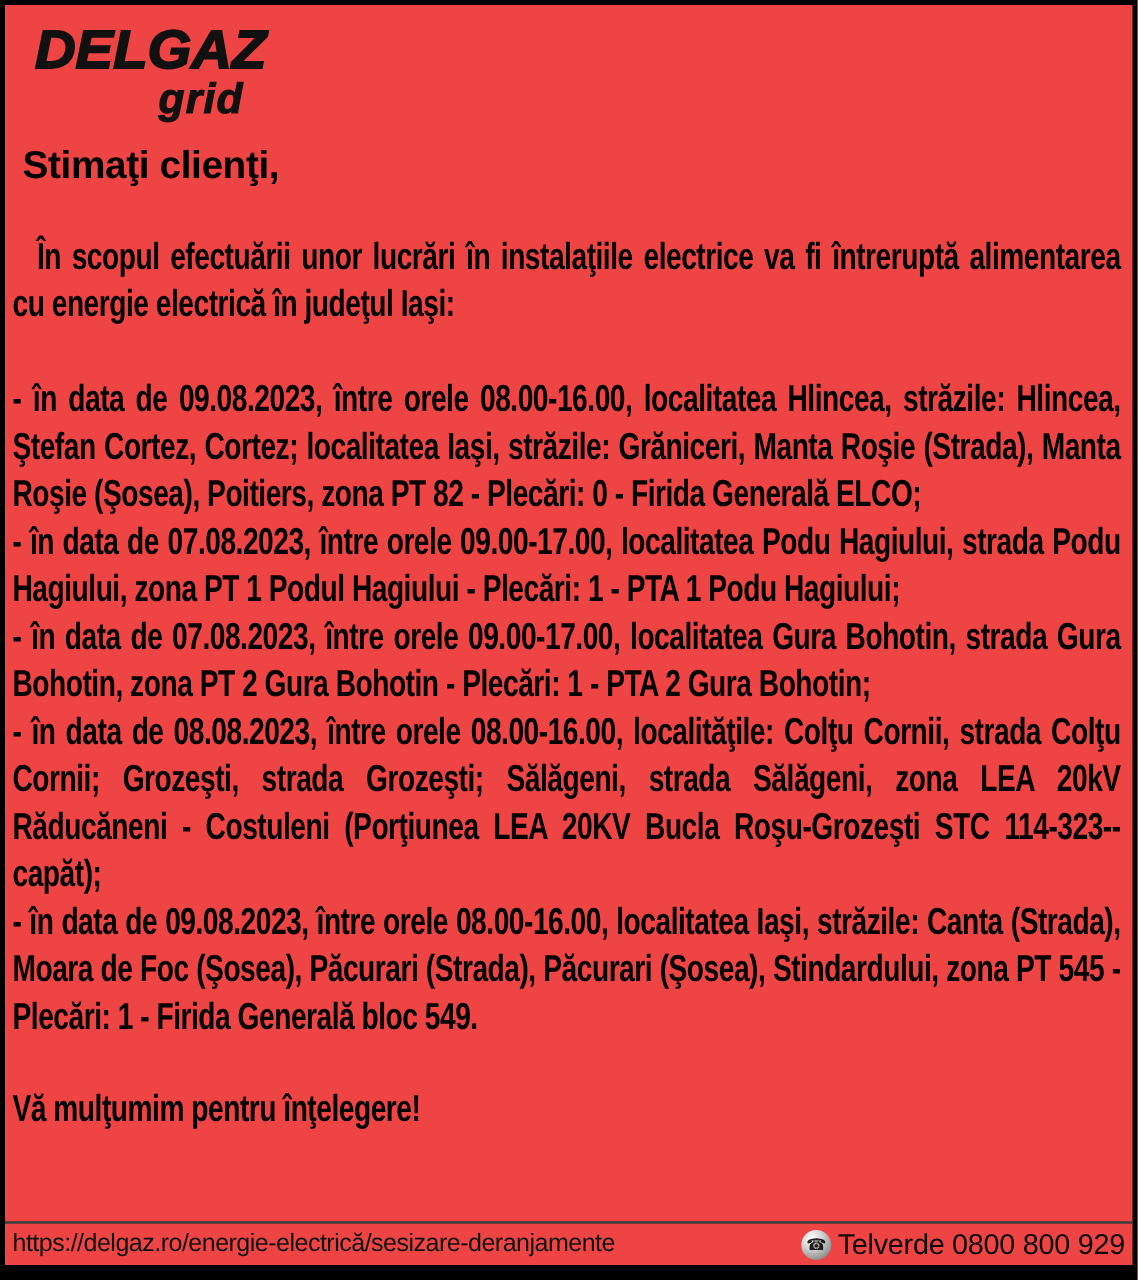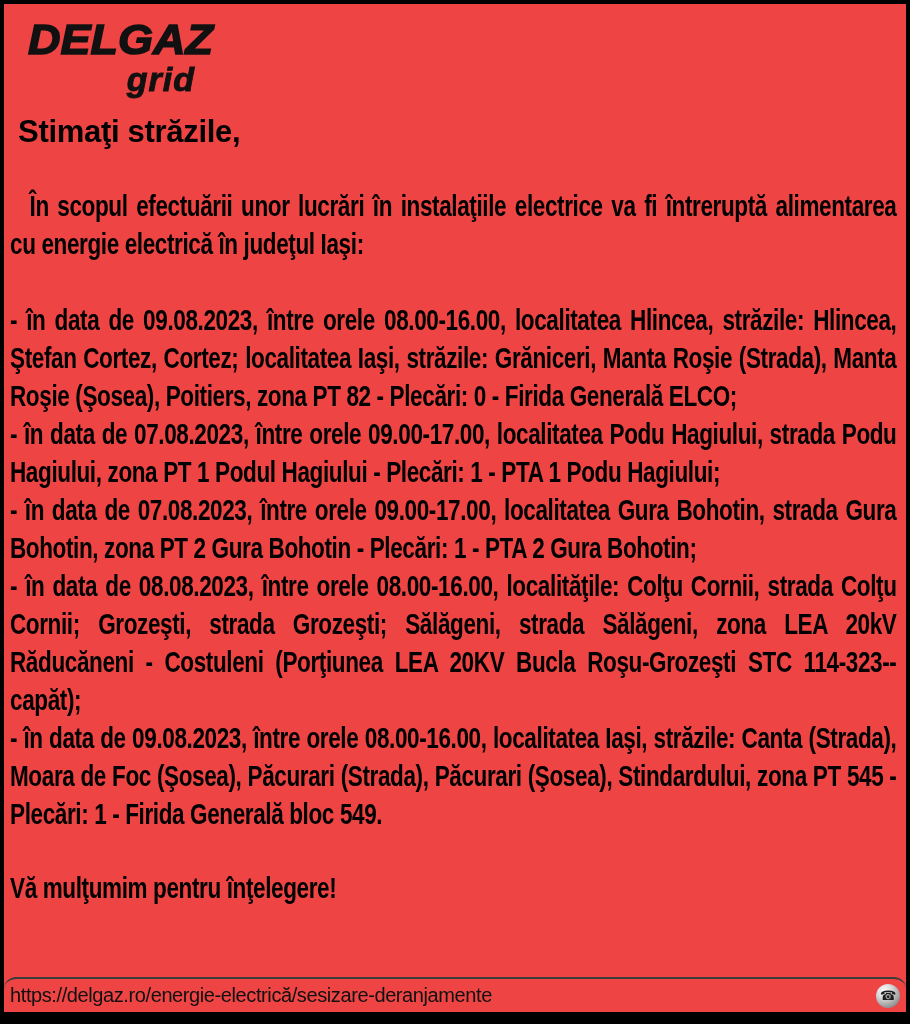--- a/index.html
+++ b/index.html
@@ -78,21 +78,20 @@
   
   .footer {
     position: absolute;
     left: 0; right: 0; bottom: 0;
     height: 33px;
     border-top: 2px solid #3c3c3c;
     display: flex;
     align-items: center;
     justify-content: space-between;
     padding: 0 6px 0 6px;
-    border-radius: 12px;
   }
   .footer-url {
     font-size: 20px;
     font-weight: 400;
     letter-spacing: -0.4px;
     color: #101010;
   }
   .telverde {
     display: flex;
     align-items: center;
@@ -122,36 +121,37 @@
 </head>
 <body>
 
 <div class="page">
 
   <div class="logo">
     <div class="logo-main">DELGAZ</div>
     <div class="logo-sub">grid</div>
   </div>
 
-  <div class="greeting">Stimaţi străzile,</div>
+  <div class="greeting">Stimaţi clienţi,</div>
 
   <div class="cond">
     <p class="intro">În scopul efectuării unor lucrări în instalaţiile electrice va fi întreruptă alimentarea cu energie electrică în judeţul Iaşi:</p>
 
     <div class="outage-list">
       <p>- în data de 09.08.2023, între orele 08.00-16.00, localitatea Hlincea, străzile: Hlincea, Ştefan Cortez, Cortez; localitatea Iaşi, străzile: Grăniceri, Manta Roşie (Strada), Manta Roşie (Şosea), Poitiers, zona PT 82 - Plecări: 0 - Firida Generală ELCO;</p>
       <p>- în data de 07.08.2023, între orele 09.00-17.00, localitatea Podu Hagiului, strada Podu Hagiului, zona PT 1 Podul Hagiului - Plecări: 1 - PTA 1 Podu Hagiului;</p>
       <p>- în data de 07.08.2023, între orele 09.00-17.00, localitatea Gura Bohotin, strada Gura Bohotin, zona PT 2 Gura Bohotin - Plecări: 1 - PTA 2 Gura Bohotin;</p>
       <p>- în data de 08.08.2023, între orele 08.00-16.00, localităţile: Colţu Cornii, strada Colţu Cornii; Grozeşti, strada Grozeşti; Sălăgeni, strada Sălăgeni, zona LEA 20kV Răducăneni - Costuleni (Porţiunea LEA 20KV Bucla Roşu-Grozeşti STC 114-323--capăt);</p>
       <p>- în data de 09.08.2023, între orele 08.00-16.00, localitatea Iaşi, străzile: Canta (Strada), Moara de Foc (Şosea), Păcurari (Strada), Păcurari (Şosea), Stindardului, zona PT 545 - Plecări: 1 - Firida Generală bloc 549.</p>
     </div>
 
     <p class="closing">Vă mulţumim pentru înţelegere!</p>
   </div>
 
   <div class="footer">
     <span class="footer-url">https://delgaz.ro/energie-electrică/sesizare-deranjamente</span>
     <span class="telverde">
       <span class="phone-icon">☎</span>
+      <span class="telverde-label">Telverde 0800 800 929</span>
     </span>
   </div>
 
 </div>
 
 </body></html>

